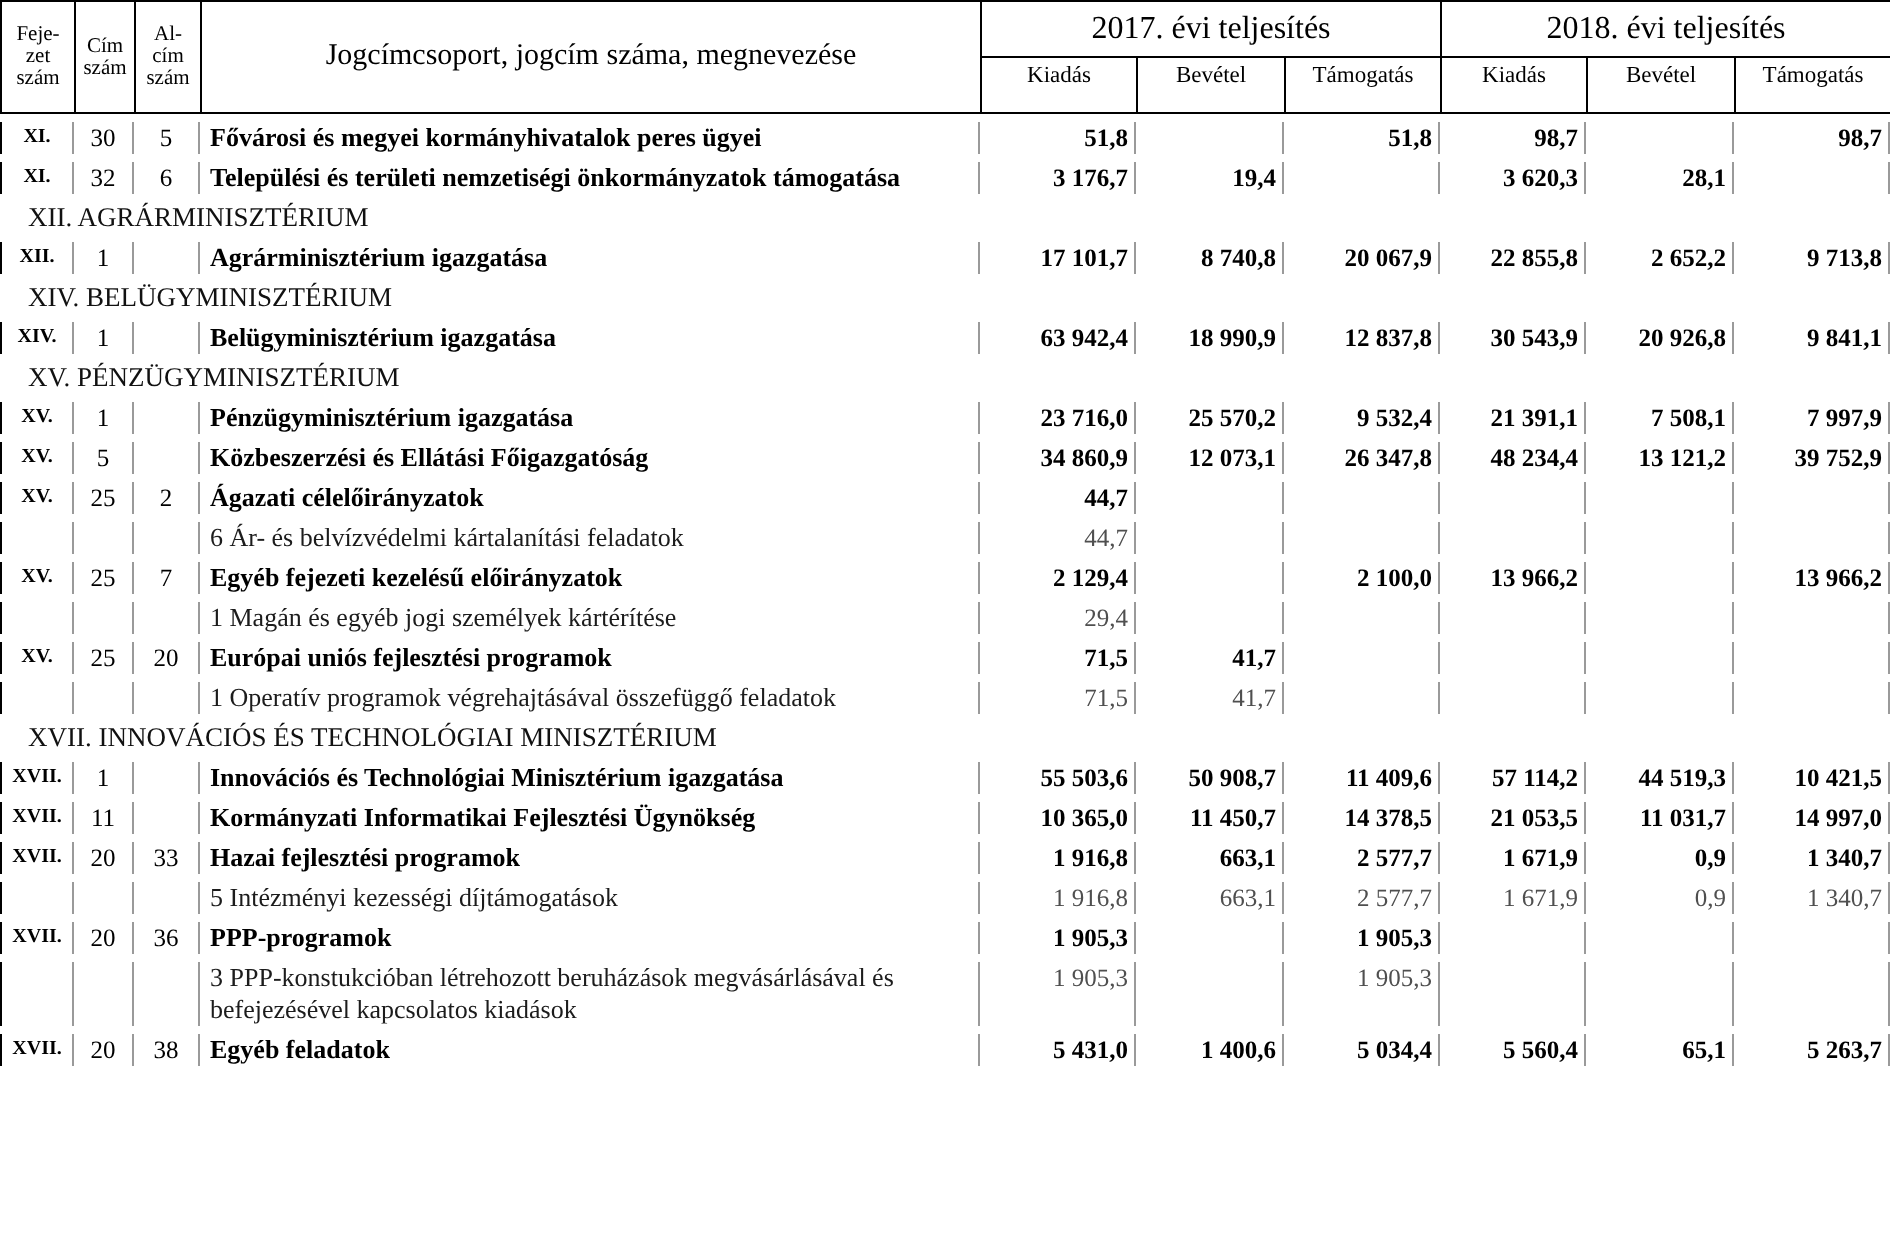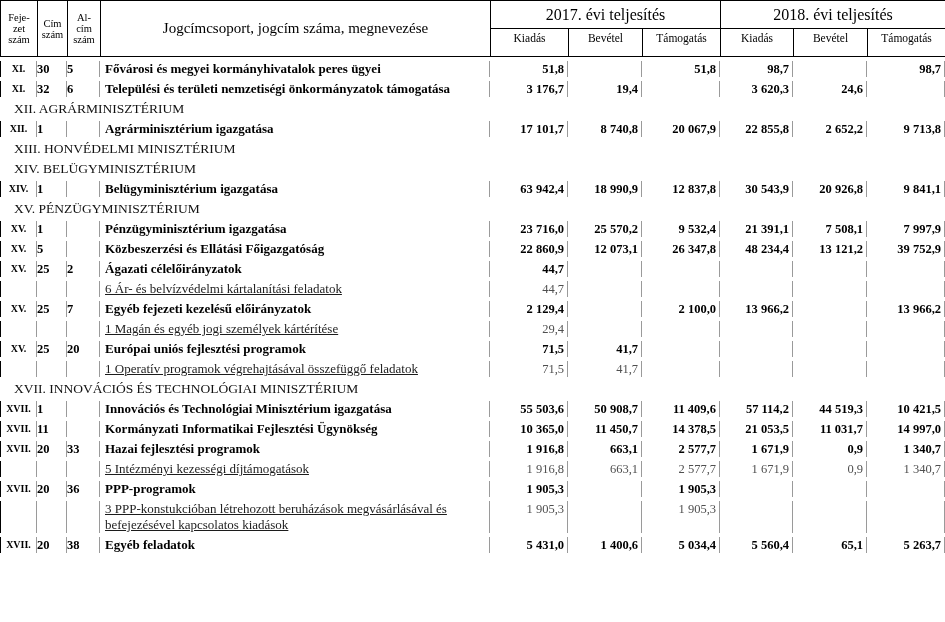--- a/index.html
+++ b/index.html
@@ -21,24 +21,24 @@
   #hdr .sub-h{font-size:11.5px;height:24px;vertical-align:top;padding-top:3px;}
   
   #bdy{border-collapse:separate;border-spacing:0 4px;margin-top:0px;}
   #bdy td{
     padding:0;vertical-align:top;overflow:hidden;
     line-height:16px;font-size:13px;
   }
   #bdy tr.datarow td{border-right:1px solid #9a9a9a;}
   #bdy tr.datarow td:first-child{border-left:1.4px solid #000;}
   #bdy td.fej{font-weight:bold;font-size:10px;text-align:center;}
-  #bdy td.cim{font-weight:bold;font-size:12.5px;}
+  #bdy td.cim{font-weight:normal;font-size:12.5px;text-align:center;}
   #bdy td.name{padding-left:5px;font-weight:bold;}
   #bdy td.val{text-align:right;padding-right:3px;font-weight:bold;font-size:12.5px;}
-  #bdy tr.subrow td.name{font-weight:normal;color:#1c1c1c;text-decoration:underline;}
+  #bdy tr.subrow td.name{font-weight:normal;color:#1c1c1c;}
   #bdy tr.subrow td.val{font-weight:normal;color:#4f4f4f;}
   #bdy tr.sectionrow td{
     border:none;padding-left:14px;font-size:13.5px;color:#111;
     white-space:nowrap;
   }
 </style>
 </head>
 <body>
 
 <div id="page">
@@ -109,42 +109,39 @@
         </tr>
         <tr class="datarow">
           <td class="fej">XI.</td>
           <td class="cim">32</td>
           <td class="cim">6</td>
           <td class="name">Települési és területi nemzetiségi önkormányzatok támogatása</td>
           <td class="val">3 176,7</td>
           <td class="val">19,4</td>
           <td class="val"></td>
           <td class="val">3 620,3</td>
-          <td class="val">24,6</td>
+          <td class="val">28,1</td>
           <td class="val"></td>
         </tr>
         <tr class="sectionrow">
           <td colspan="10">XII. AGRÁRMINISZTÉRIUM</td>
         </tr>
         <tr class="datarow">
           <td class="fej">XII.</td>
           <td class="cim">1</td>
           <td class="cim"></td>
           <td class="name">Agrárminisztérium igazgatása</td>
           <td class="val">17 101,7</td>
           <td class="val">8 740,8</td>
           <td class="val">20 067,9</td>
           <td class="val">22 855,8</td>
           <td class="val">2 652,2</td>
           <td class="val">9 713,8</td>
         </tr>
         <tr class="sectionrow">
-          <td colspan="10">XIII. HONVÉDELMI MINISZTÉRIUM</td>
-        </tr>
-        <tr class="sectionrow">
           <td colspan="10">XIV. BELÜGYMINISZTÉRIUM</td>
         </tr>
         <tr class="datarow">
           <td class="fej">XIV.</td>
           <td class="cim">1</td>
           <td class="cim"></td>
           <td class="name">Belügyminisztérium igazgatása</td>
           <td class="val">63 942,4</td>
           <td class="val">18 990,9</td>
           <td class="val">12 837,8</td>
@@ -165,21 +162,21 @@
           <td class="val">9 532,4</td>
           <td class="val">21 391,1</td>
           <td class="val">7 508,1</td>
           <td class="val">7 997,9</td>
         </tr>
         <tr class="datarow">
           <td class="fej">XV.</td>
           <td class="cim">5</td>
           <td class="cim"></td>
           <td class="name">Közbeszerzési és Ellátási Főigazgatóság</td>
-          <td class="val">22 860,9</td>
+          <td class="val">34 860,9</td>
           <td class="val">12 073,1</td>
           <td class="val">26 347,8</td>
           <td class="val">48 234,4</td>
           <td class="val">13 121,2</td>
           <td class="val">39 752,9</td>
         </tr>
         <tr class="datarow">
           <td class="fej">XV.</td>
           <td class="cim">25</td>
           <td class="cim">2</td>

